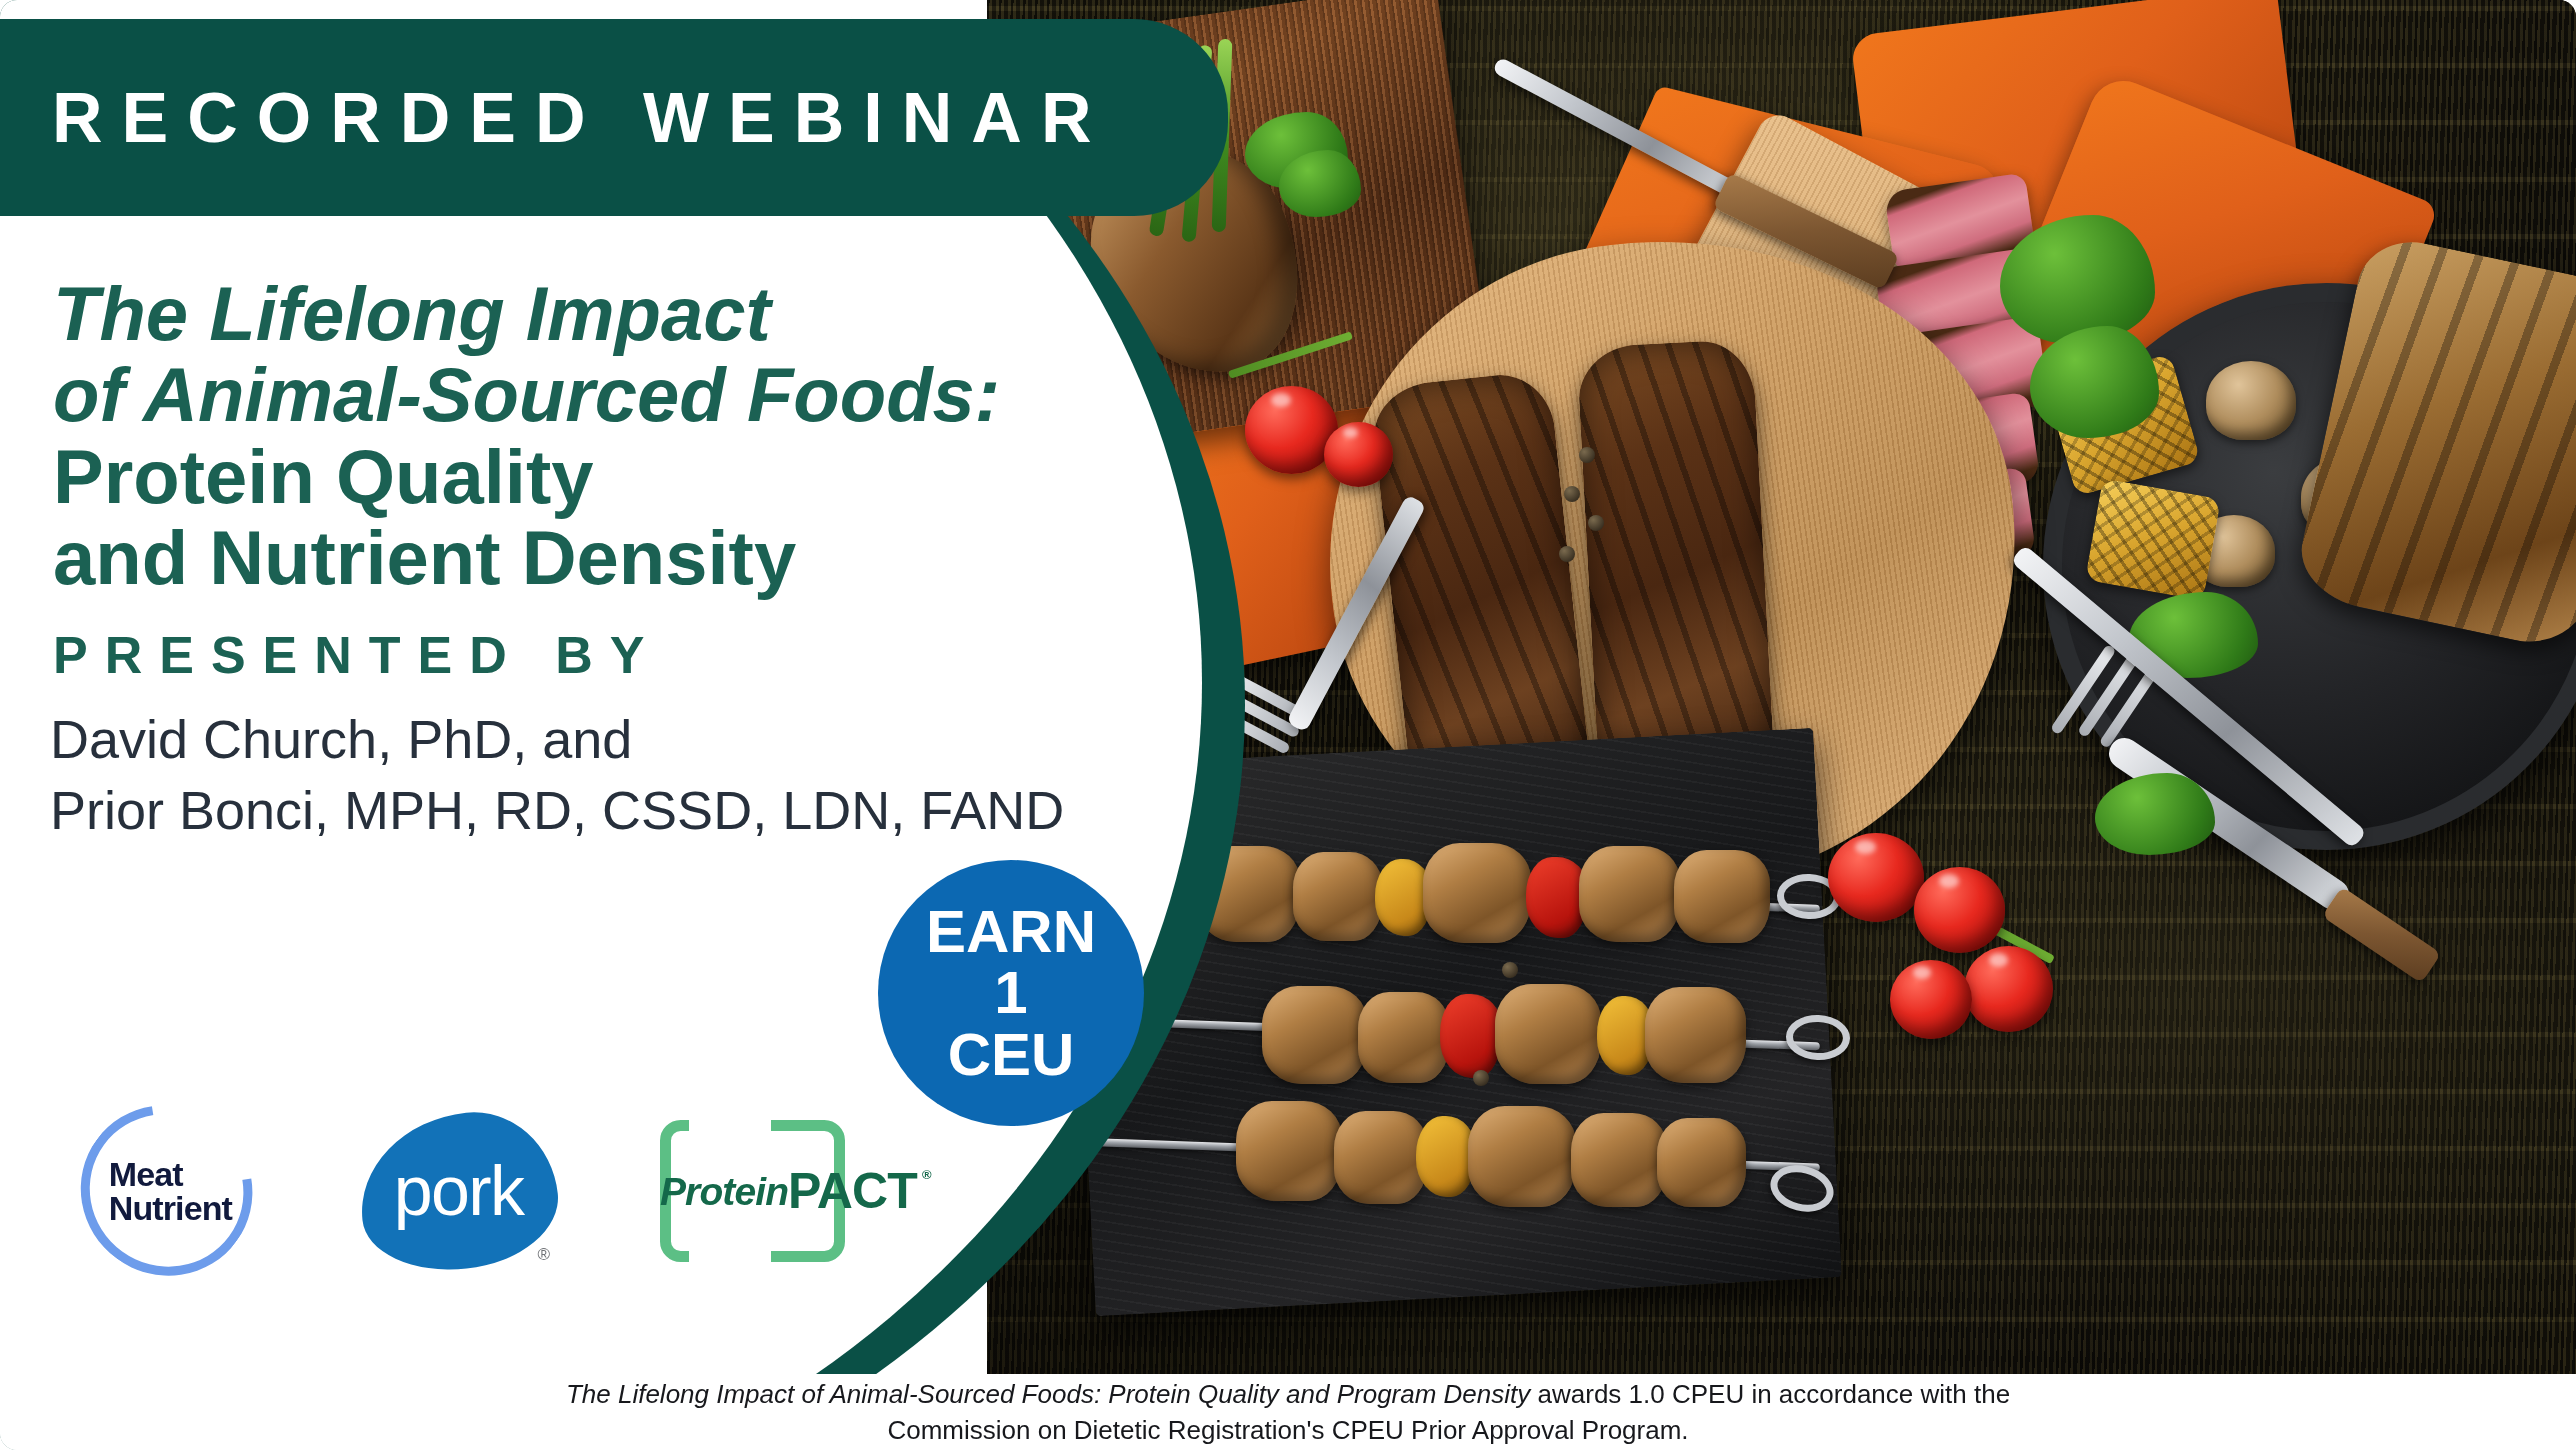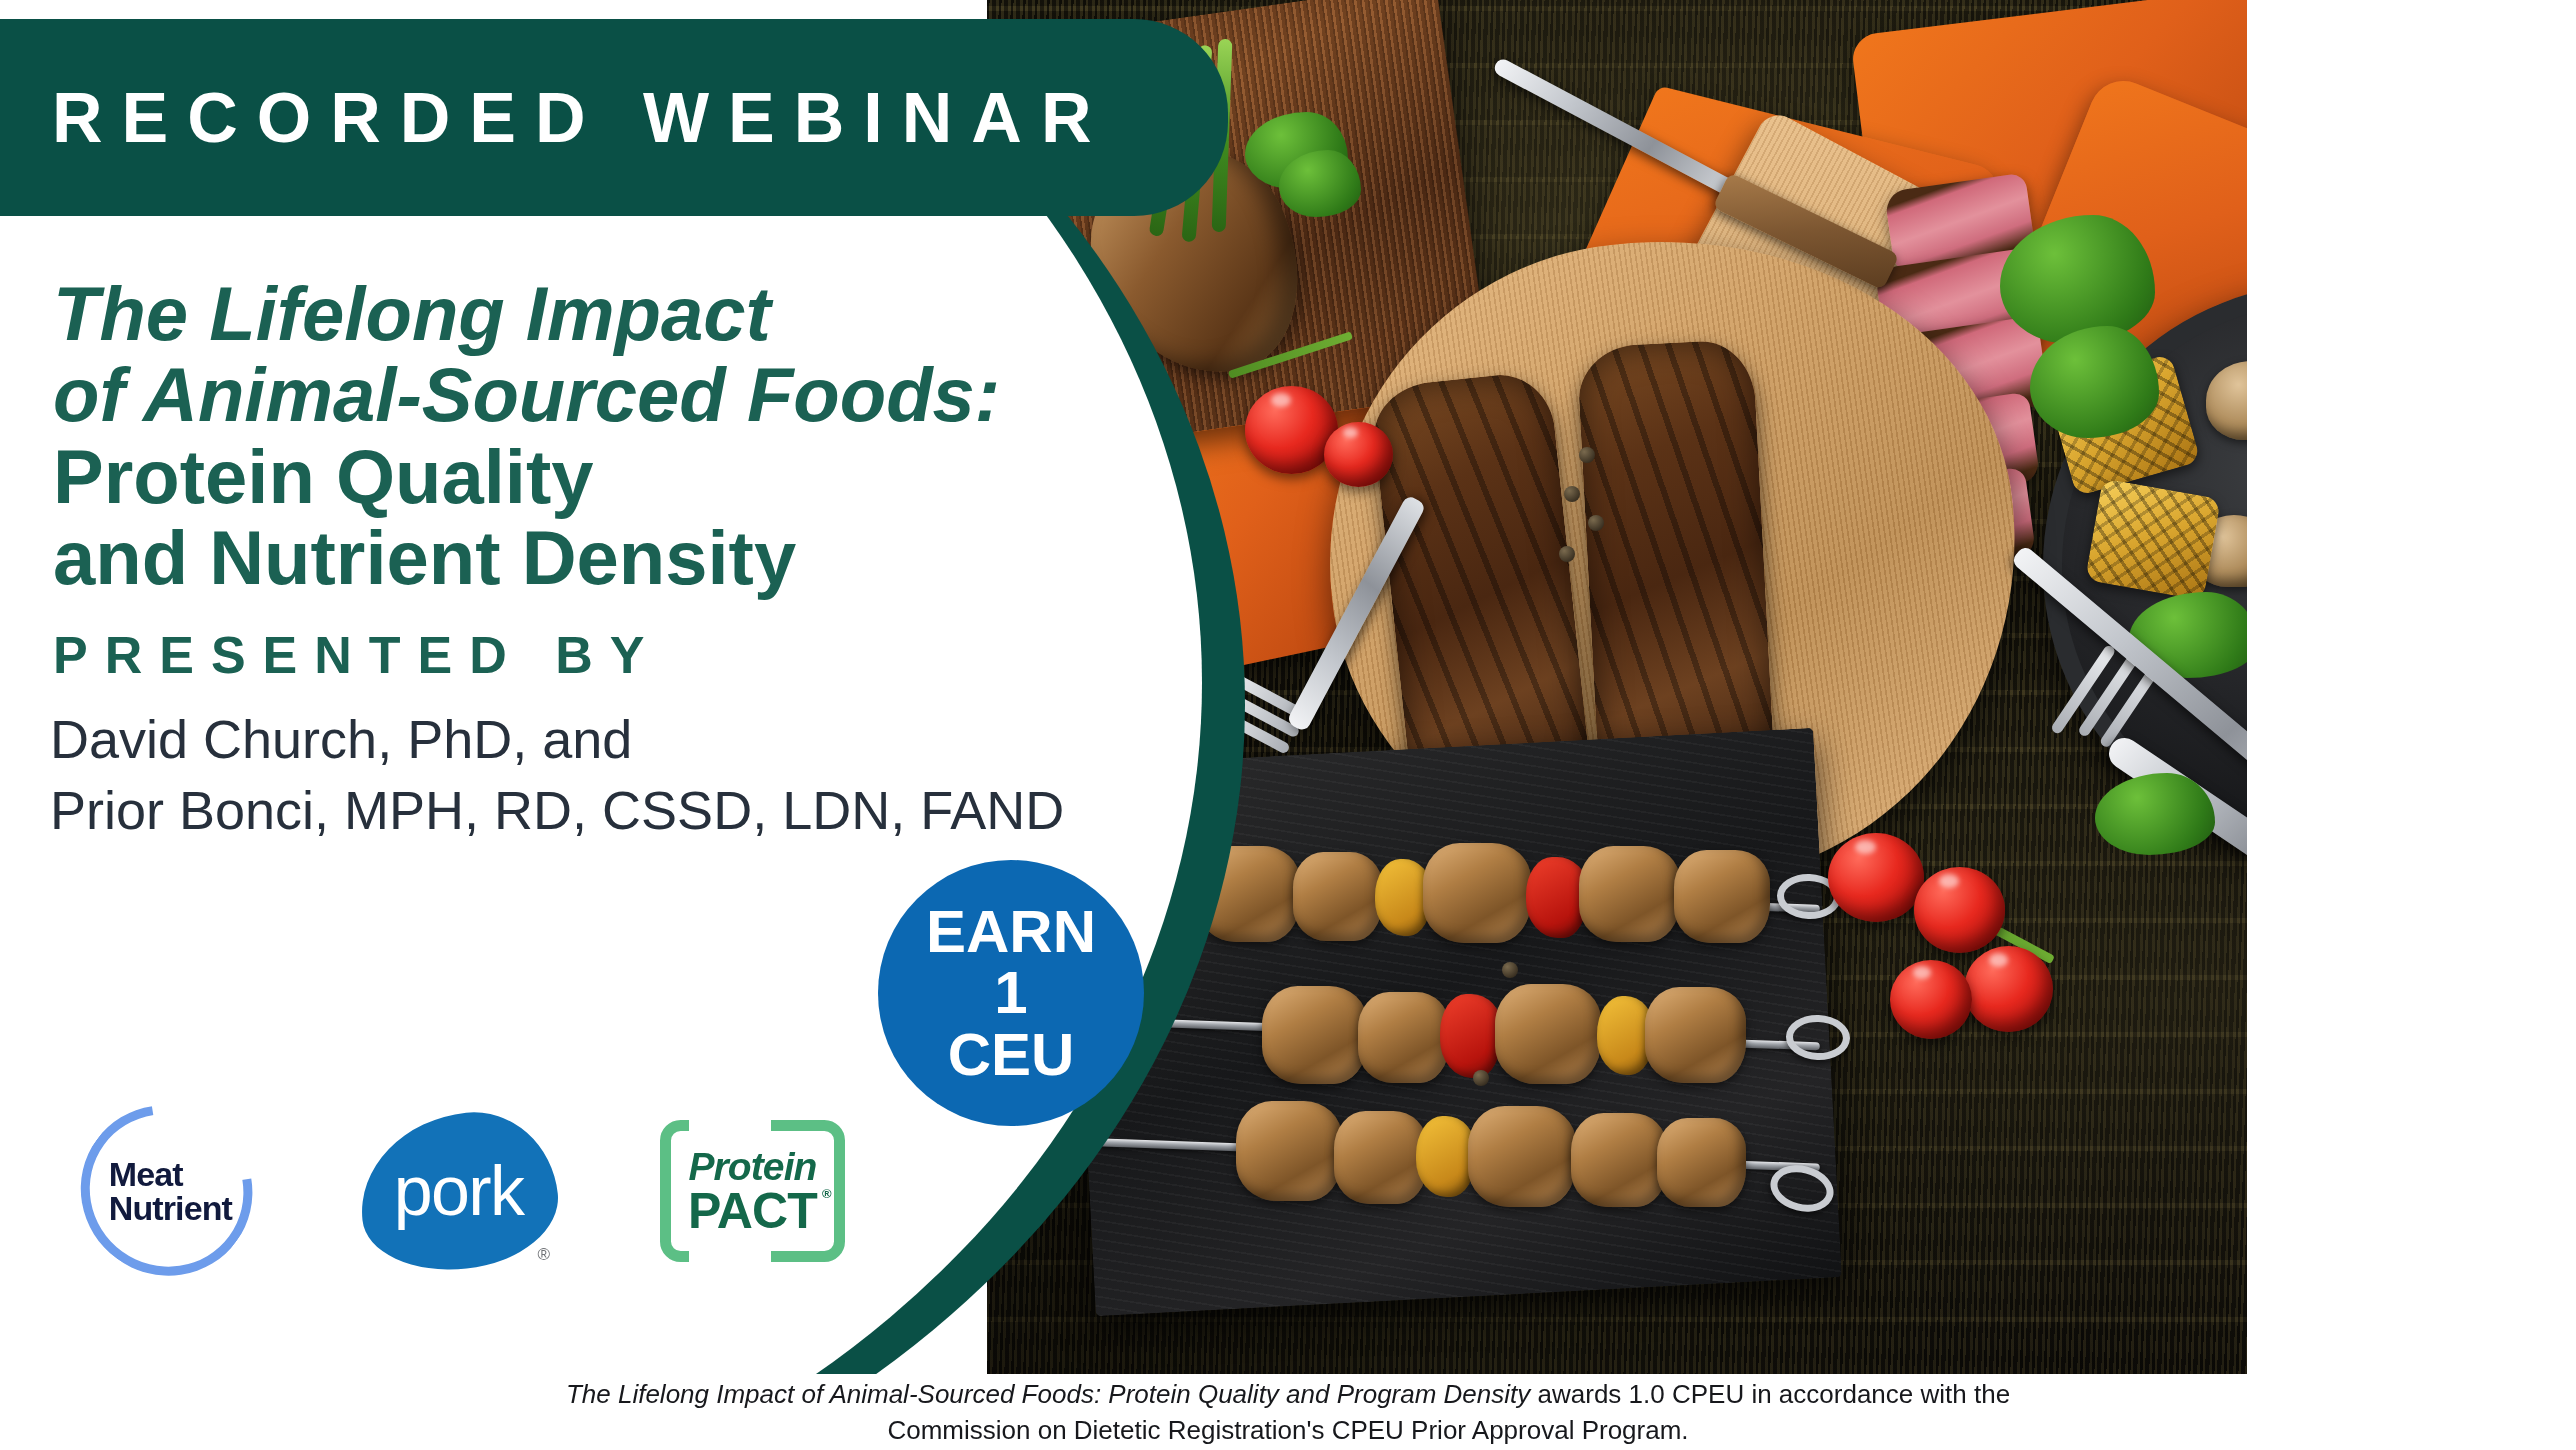--- a/index.html
+++ b/index.html
@@ -7,24 +7,25 @@
   html, body {
     width: 2576px;
     height: 1450px;
     background: #ffffff;
     font-family: "Liberation Sans", sans-serif;
     overflow: hidden;
   }
 
   .poster {
     position: relative;
-    width: 2247px;
+    width: 2576px;
     height: 1450px;
     background: #ffffff;
     overflow: hidden;
+    border-radius: 17px;
   }
 
   
   .photo-region {
     position: absolute;
     left: 987px;
     top: 0;
     width: 1589px;
     height: 1374px;
     overflow: hidden;
@@ -475,22 +476,22 @@
   }
   .pact-notch-b {
     position: absolute;
     left: 29px; bottom: -6.9px;
     width: 82px; height: 19px;
     background: #ffffff;
   }
   .pact-inner {
     position: absolute;
     inset: 0;
-    display: flex; flex-direction: column;
-    align-items: center; justify-content: center;
+    display: flex; flex-direction: row;
+    align-items: center; justify-content: space-between;
     z-index: 3;
   }
   .pact-protein {
     color: #14684a;
     font-size: 39px;
     font-weight: 700;
     font-style: italic;
     line-height: 1;
     letter-spacing: -0.9px;
   }

